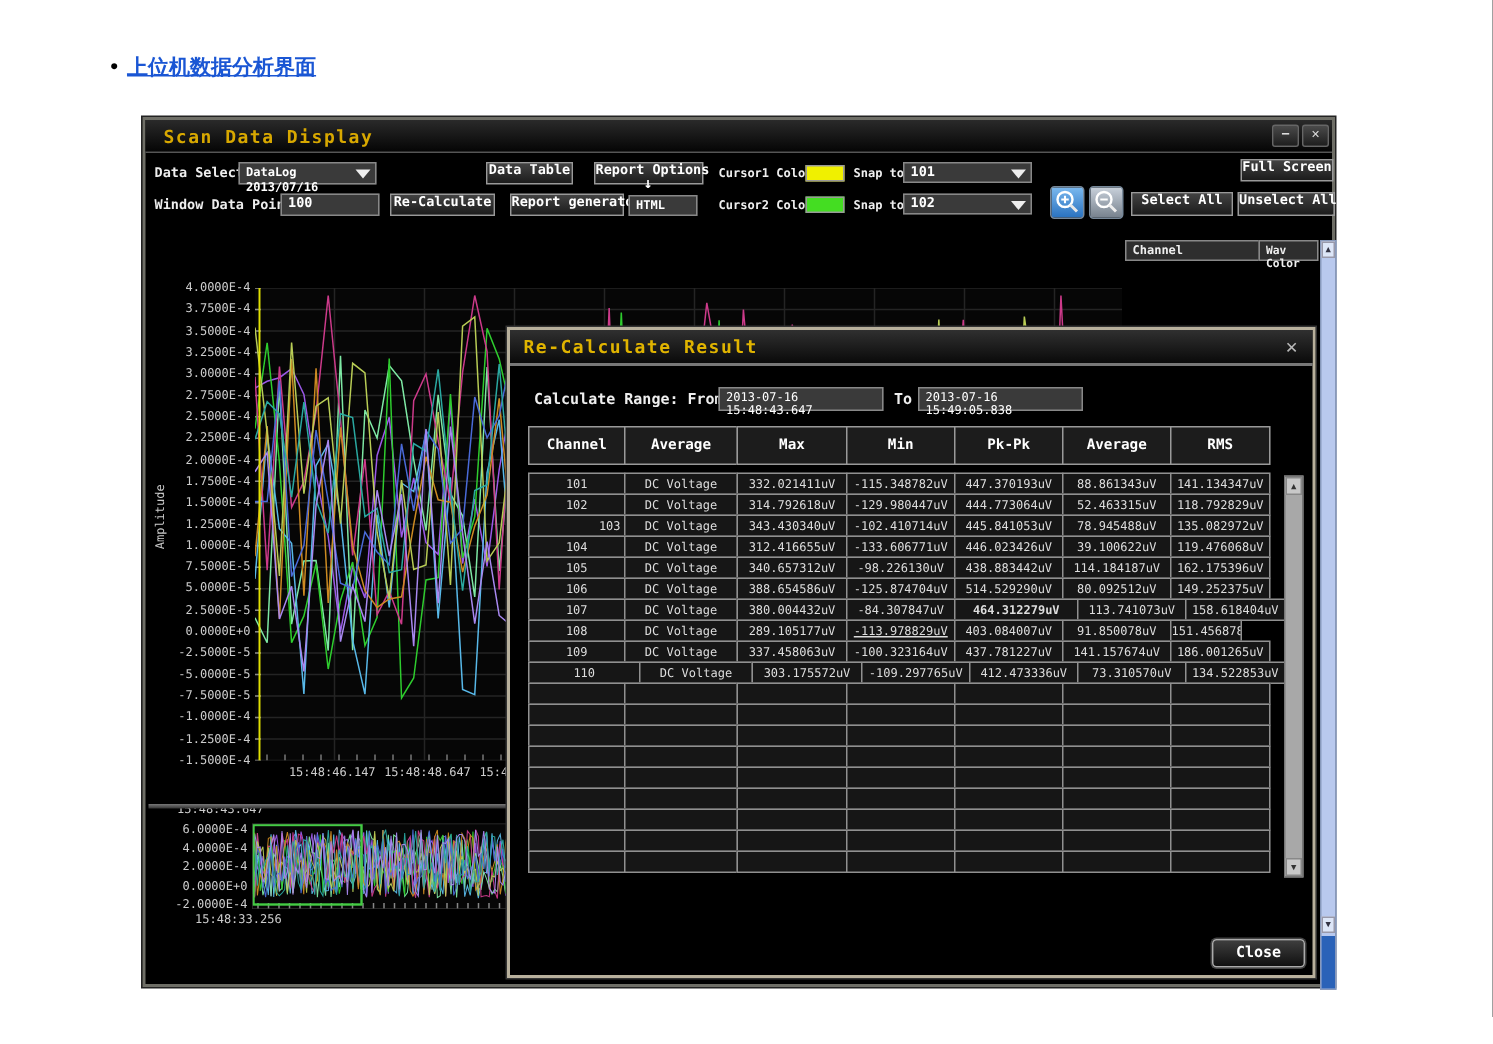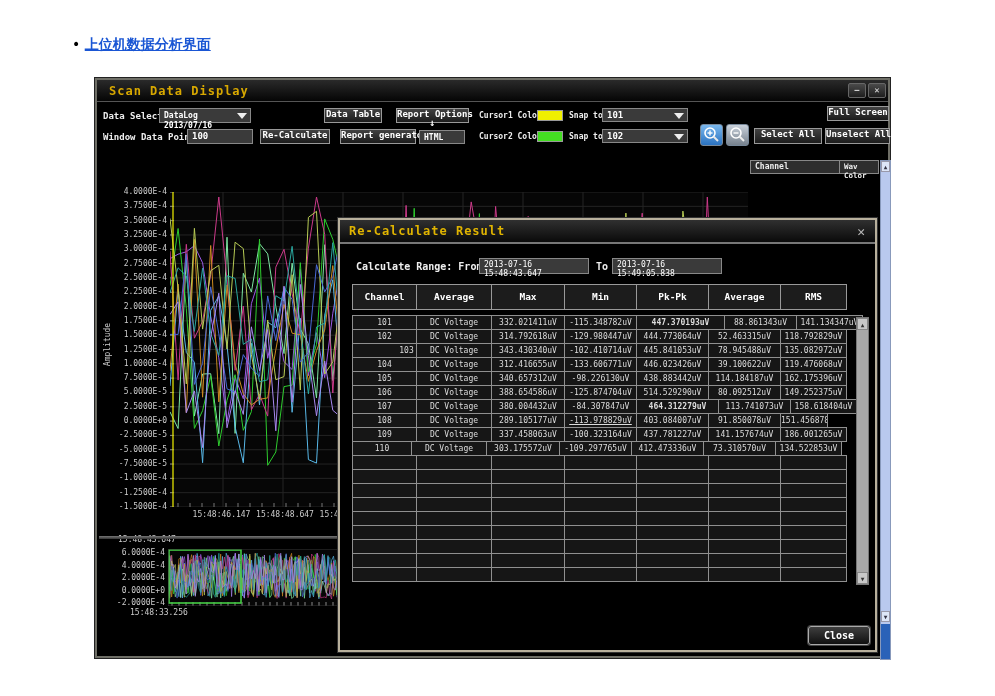--- a/index.html
+++ b/index.html
@@ -407,21 +407,21 @@
           <div class="rt-hcell" style="width: 73px;">Average</div>
           <div class="rt-hcell" style="width: 67px;">RMS</div>
         </div>
       <div style="height:6px;"></div>
       <div id="rt-body">
           <div class="rt-row">
             <div class="rt-cell" style="width: 65px;">101</div>
             <div class="rt-cell" style="width: 76px;">DC Voltage</div>
             <div class="rt-cell" style="width: 74px;">332.021411uV</div>
             <div class="rt-cell" style="width: 73px;">-115.348782uV</div>
-            <div class="rt-cell" style="width: 89px; font-weight: bold;">447.370193uV</div>
+            <div class="rt-cell" style="width: 73px;">447.370193uV</div>
             <div class="rt-cell" style="width: 73px;">88.861343uV</div>
             <div class="rt-cell" style="width: 67px;">141.134347uV</div>
           </div>
           <div class="rt-row">
             <div class="rt-cell" style="width: 65px;">102</div>
             <div class="rt-cell" style="width: 76px;">DC Voltage</div>
             <div class="rt-cell" style="width: 74px;">314.792618uV</div>
             <div class="rt-cell" style="width: 73px;">-129.980447uV</div>
             <div class="rt-cell" style="width: 73px;">444.773064uV</div>
             <div class="rt-cell" style="width: 73px;">52.463315uV</div>
@@ -484,21 +484,21 @@
           <div class="rt-row">
             <div class="rt-cell" style="width: 65px;">109</div>
             <div class="rt-cell" style="width: 76px;">DC Voltage</div>
             <div class="rt-cell" style="width: 74px;">337.458063uV</div>
             <div class="rt-cell" style="width: 73px;">-100.323164uV</div>
             <div class="rt-cell" style="width: 73px;">437.781227uV</div>
             <div class="rt-cell" style="width: 73px;">141.157674uV</div>
             <div class="rt-cell" style="width: 67px;">186.001265uV</div>
           </div>
           <div class="rt-row">
-            <div class="rt-cell" style="width: 60px;">110</div>
+            <div class="rt-cell" style="width: 75px;">110</div>
             <div class="rt-cell" style="width: 76px;">DC Voltage</div>
             <div class="rt-cell" style="width: 74px;">303.175572uV</div>
             <div class="rt-cell" style="width: 73px;">-109.297765uV</div>
             <div class="rt-cell" style="width: 73px;">412.473336uV</div>
             <div class="rt-cell" style="width: 73px;">73.310570uV</div>
             <div class="rt-cell" style="width: 67px;">134.522853uV</div>
           </div>
           <div class="rt-row">
             <div class="rt-cell" style="width: 65px;"></div>
             <div class="rt-cell" style="width: 76px;"></div>

